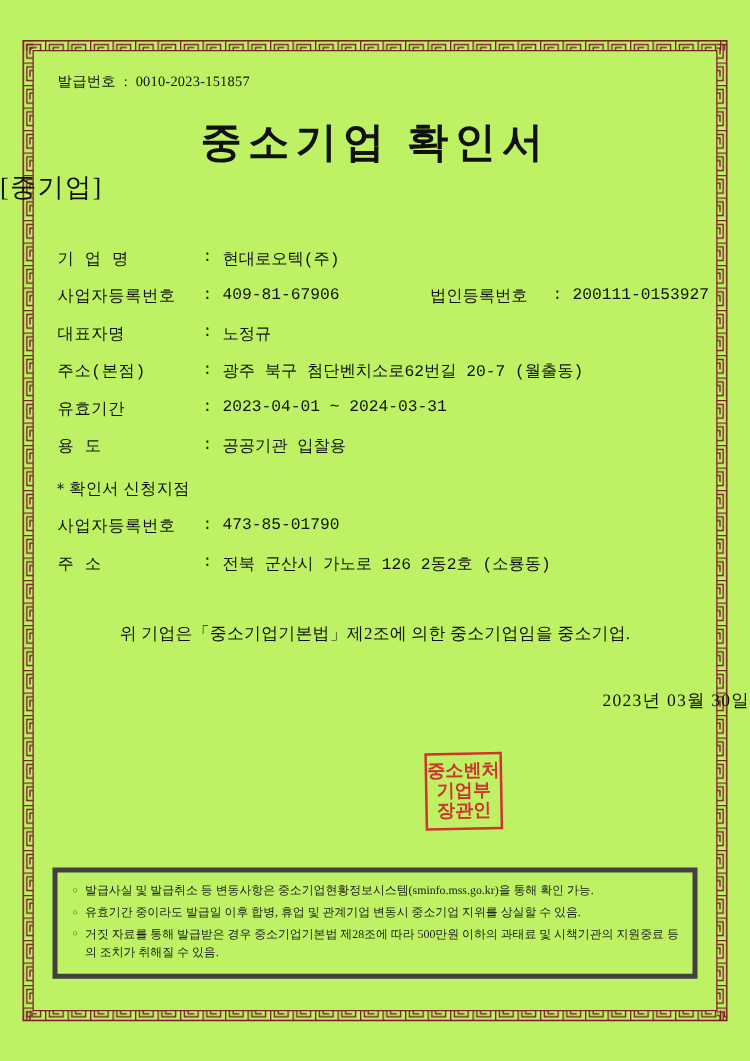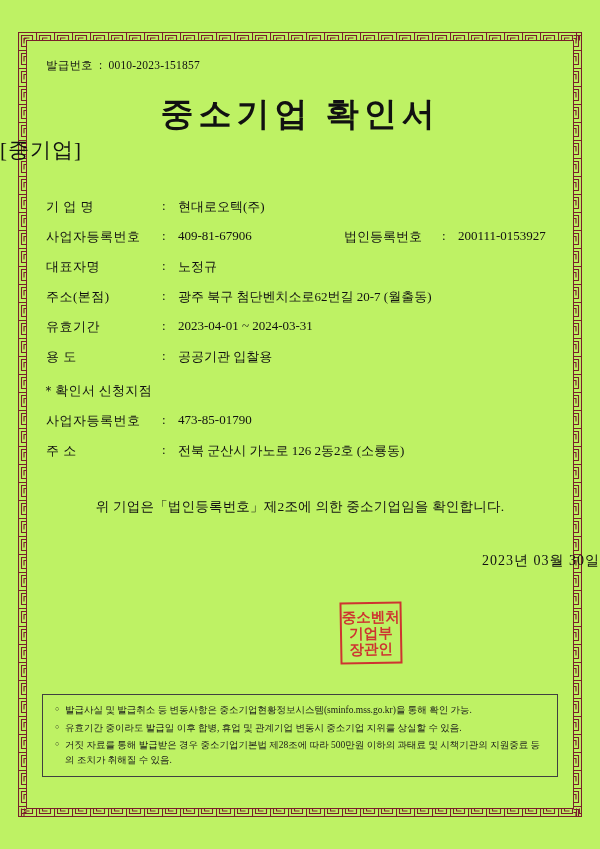--- a/index.html
+++ b/index.html
@@ -88,20 +88,21 @@
   .fields {
     position: absolute;
     left: 46px;
     top: 198px;
     width: 510px;
   }
   .row {
     position: relative;
     height: 30px;
     font-size: 13px;
+    font-family: Liberation Mono, monospace;
   }
   .row .label {
     position: absolute;
     left: 0;
     top: 0;
     width: 116px;
     white-space: nowrap;
     letter-spacing: 0.5px;
   }
   .row .colon {
@@ -203,21 +204,21 @@
   }
   .seal span { display: block; }
 
   
   .notes {
     position: absolute;
     left: 42px;
     top: 694px;
     width: 516px;
     box-sizing: border-box;
-    border: 1px solid #404040;
+    border: 4px solid #404040;
     padding: 8px 10px 8px 12px;
     font-size: 9.5px;
     line-height: 1.55;
     color: #1a1a1a;
   }
   .notes .note {
     position: relative;
     padding-left: 10px;
     margin-bottom: 3px;
   }
@@ -353,21 +354,21 @@
       <span class="colon">:</span>
       <span class="value">473-85-01790</span>
     </div>
     <div class="row">
       <span class="label">주    소</span>
       <span class="colon">:</span>
       <span class="value">전북 군산시 가노로 126 2동2호 (소룡동)</span>
     </div>
   </div>
 
-  <div class="statement">위 기업은「법인등록번호」제2조에 의한 중소기업임을 확인합니다.</div>
+  <div class="statement">위 기업은「중소기업기본법」제2조에 의한 중소기업임을 중소기업.</div>
 
   <div class="date">2023년 03월 30일</div>
 
 
   <div class="seal">
     <span>중소벤처</span>
     <span>기업부</span>
     <span>장관인</span>
   </div>
 

